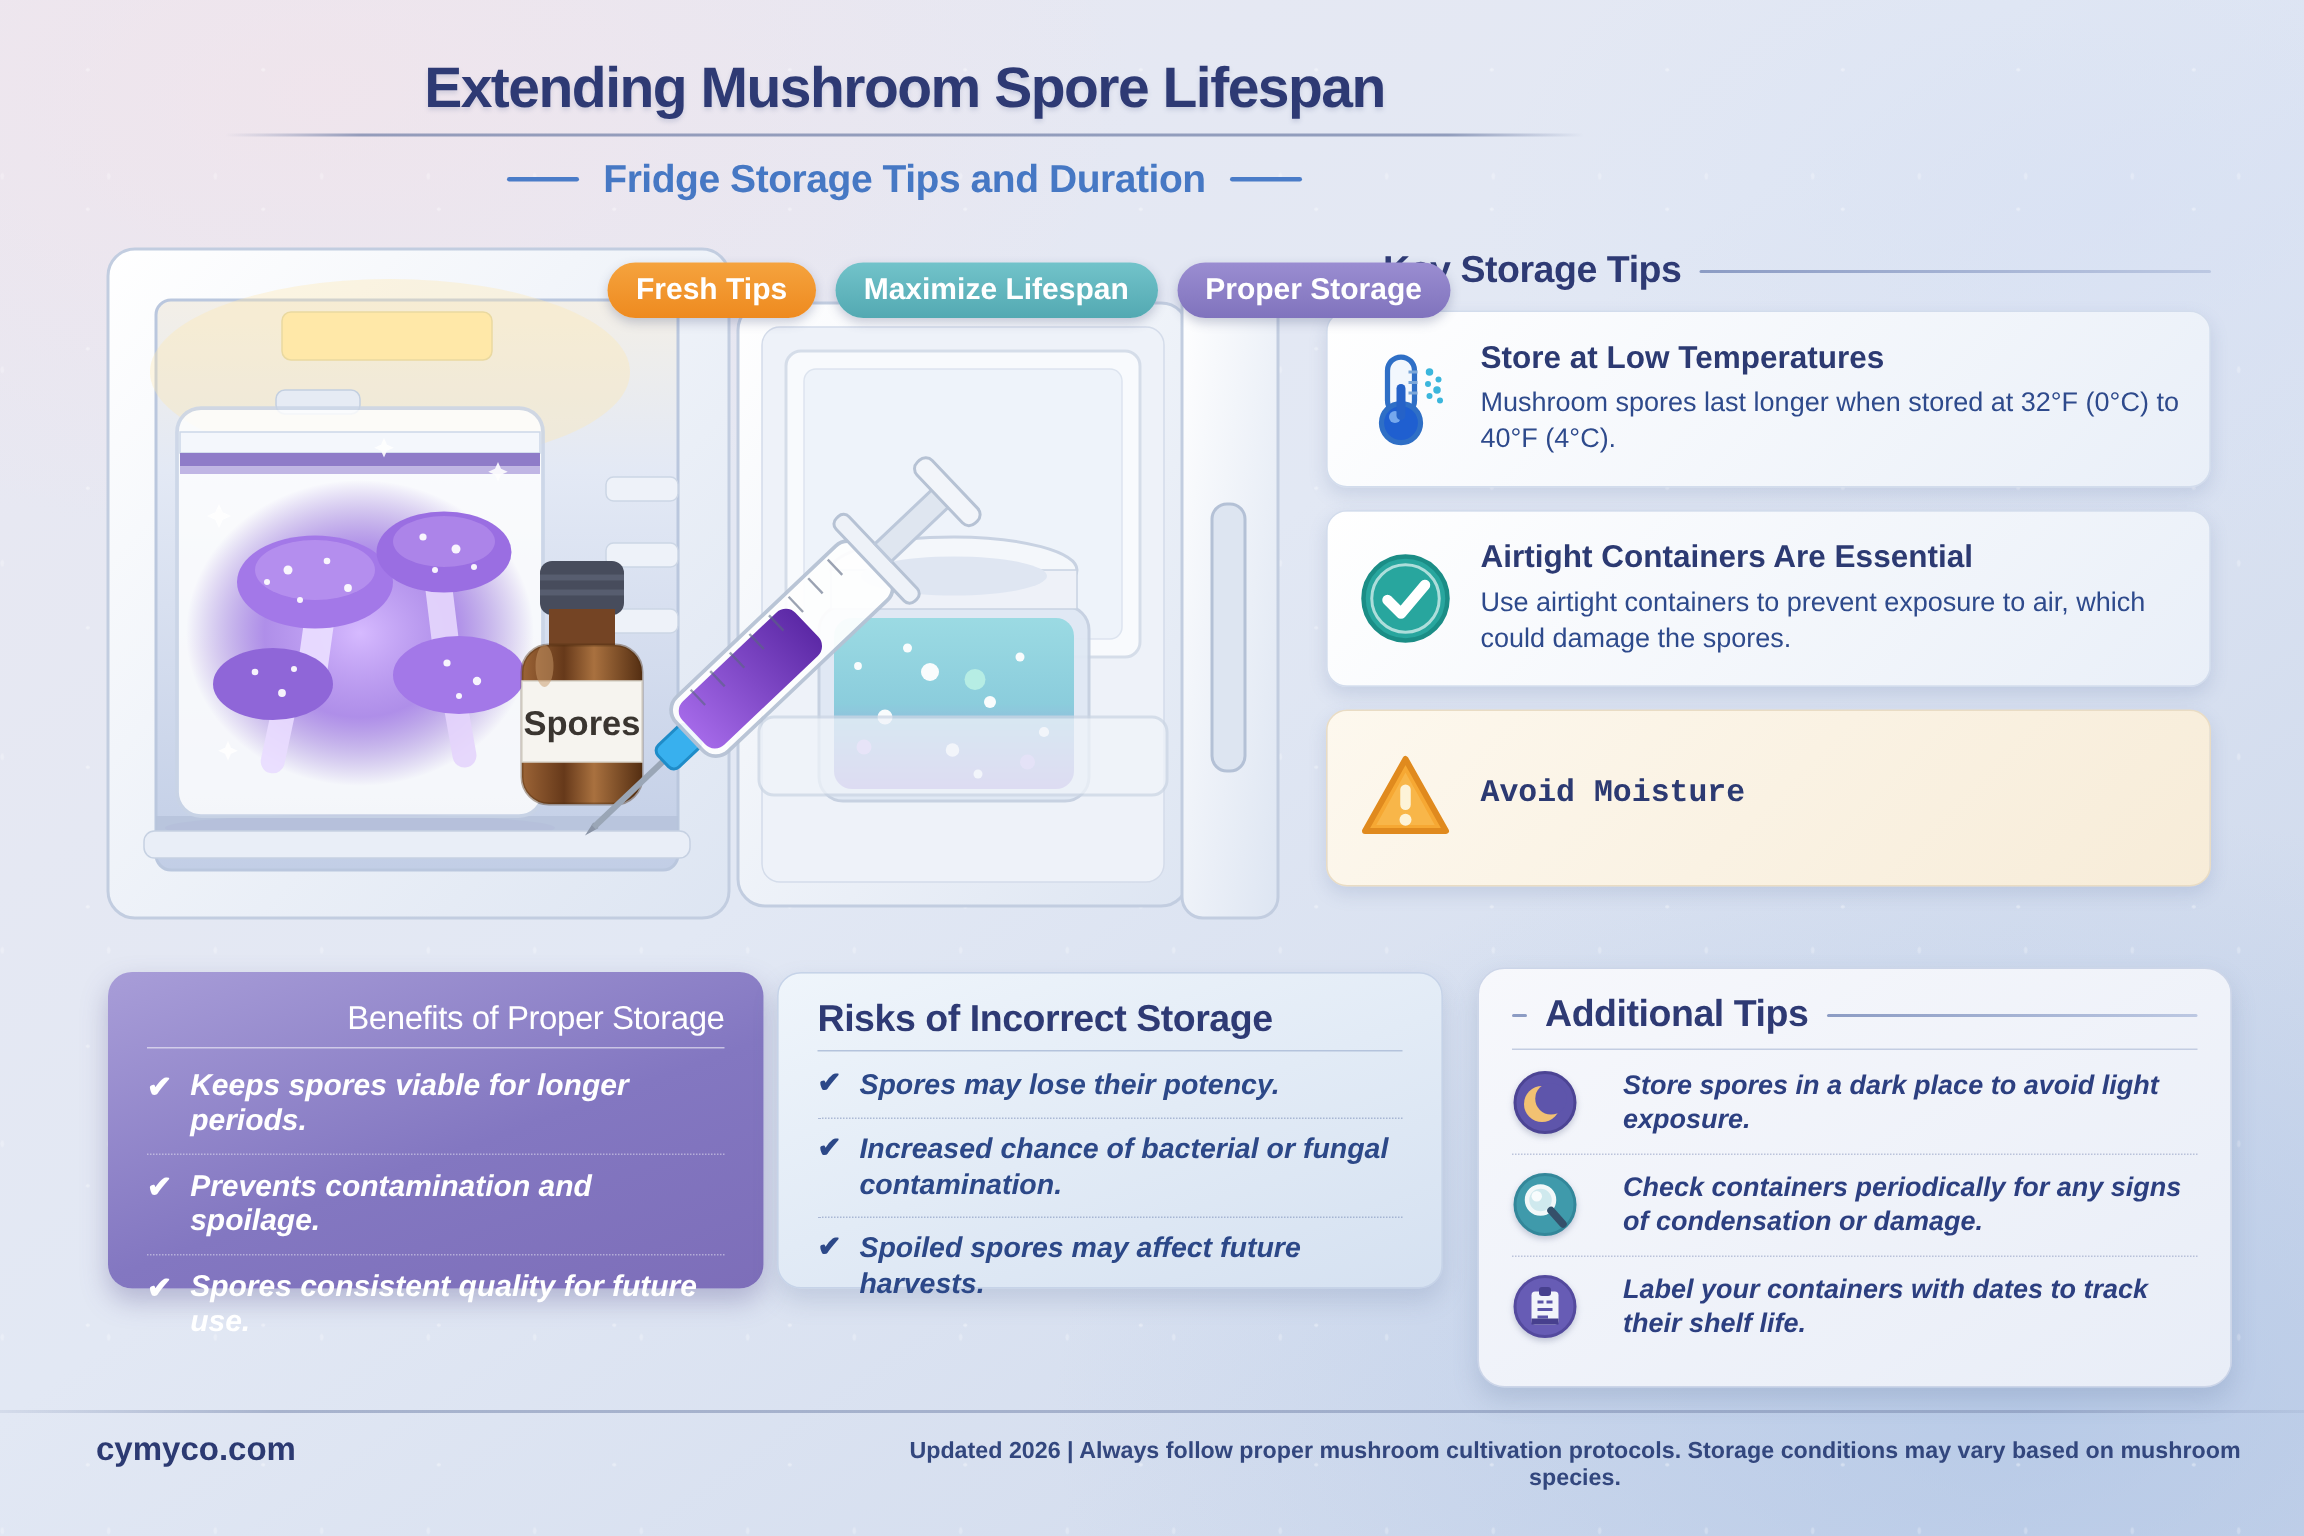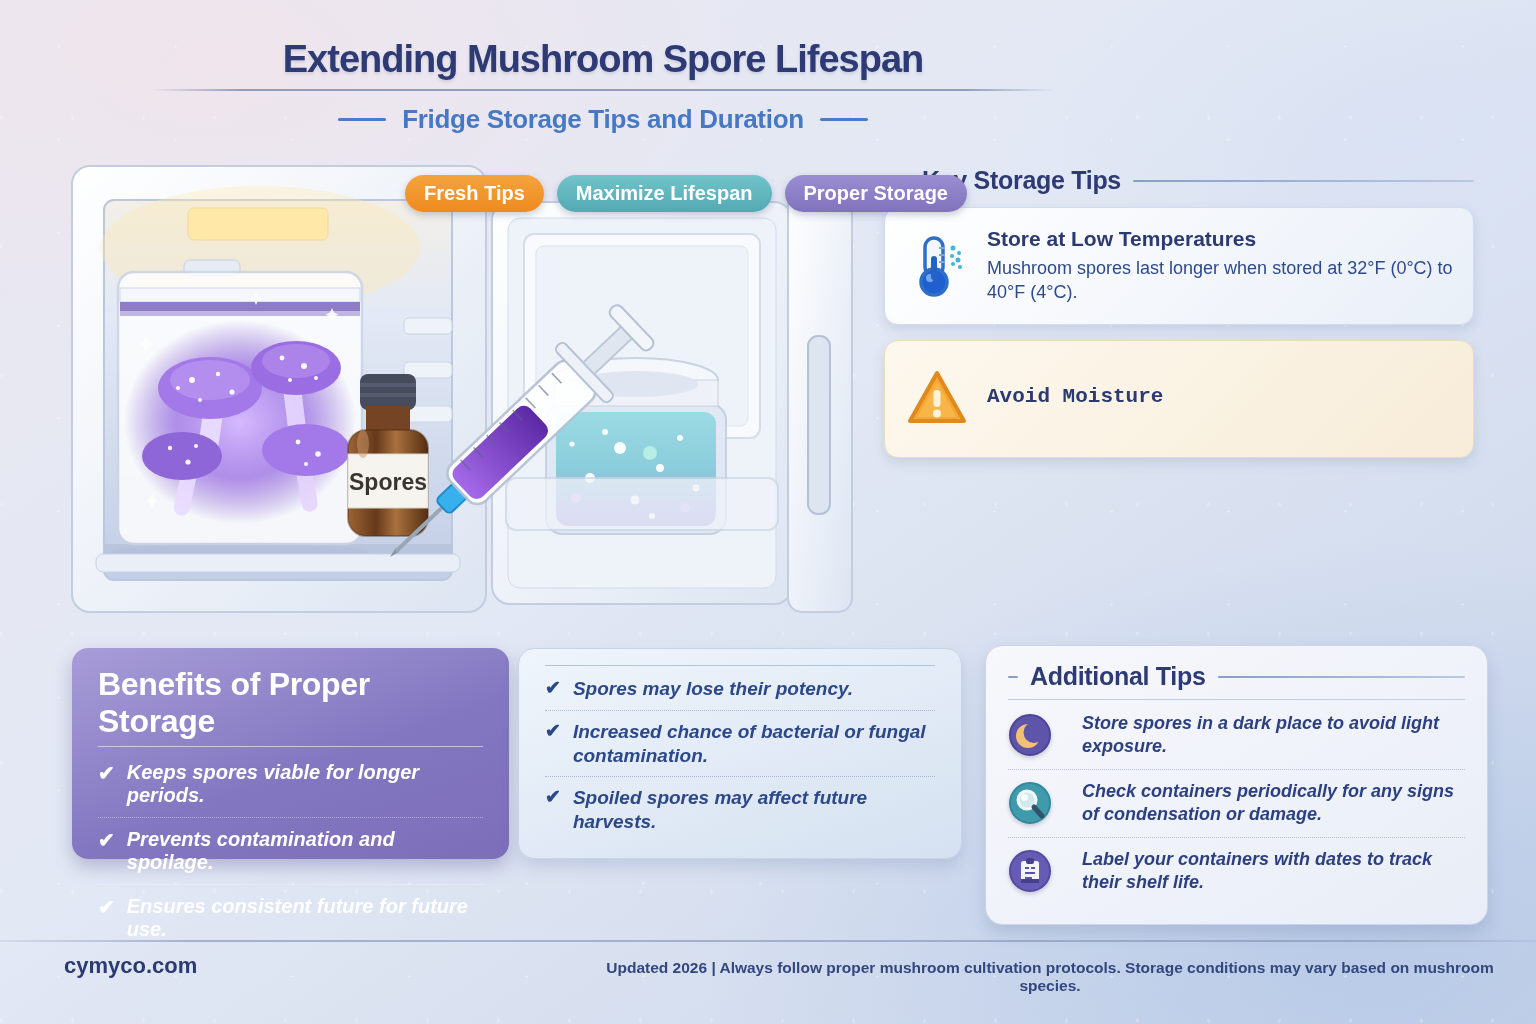--- a/index.html
+++ b/index.html
@@ -61,21 +61,21 @@
   .tip-icon { width:64px; height:64px; flex:0 0 64px; }
   .tip-icon svg { width:100%; height:100%; display:block; }
   .tip-text h3 { margin:0 0 6px; font-size:21px; font-weight:800; color:#2c3a72; }
   .tip-text p  { margin:0; font-size:18px; line-height:1.32; color:#2e4a8c; font-weight:500; }
 
   
   .benefits { position:absolute; left:72px; top:648px; width:437px; height:211px; z-index:4;
               border-radius:16px; padding:18px 26px 12px; color:#fff;
               background:linear-gradient(160deg,#a89dd8,#8377c1 55%,#7d6eb9);
               box-shadow:0 8px 18px rgba(95,90,150,.35); }
-  .benefits h2 { margin:0 0 6px; font-size:32px; font-weight:700; letter-spacing:-.3px; }
+  .benefits h2 { margin:0 0 6px; font-size:22px; font-weight:400; letter-spacing:-.3px;text-align:right; }
   .benefits .head-rule { height:1px; background:rgba(255,255,255,.55); margin-bottom:4px; }
   .blist .item { display:flex; gap:12px; align-items:flex-start; padding:10px 0;
                  font-size:20px; font-style:italic; font-weight:600; }
   .blist .item + .item { border-top:1.5px dotted rgba(255,255,255,.42); }
   .check { font-style:normal; line-height:1.2; }
 
   .risks { position:absolute; left:518px; top:648px; width:444px; height:211px; z-index:4;
            border-radius:16px; padding:16px 26px 10px; border:1px solid #c6d3e8;
            background:linear-gradient(160deg,#eff5fb,#d5e1f1);
            box-shadow:0 8px 16px rgba(100,120,160,.22); }
@@ -317,20 +317,33 @@
                 <circle cx="55" cy="33" r="2"></circle>
             </g>
           </svg>
         </span>
         <div class="tip-text">
           <h3>Store at Low Temperatures</h3>
           <p>Mushroom spores last longer when stored at 32°F (0°C) to 40°F (4°C).</p>
         </div>
       </div>
 
+      <div class="tip-card">
+        <span class="tip-icon">
+          <svg viewBox="0 0 64 64">
+            <circle cx="32" cy="32" r="28" fill="#28a69e" stroke="#1b8d86" stroke-width="3"></circle>
+            <circle cx="32" cy="32" r="22.5" fill="none" stroke="#e6f7f5" stroke-width="2" opacity="0.7"></circle>
+            <path d="M20 33 L29 42 L45 23" fill="none" stroke="#ffffff" stroke-width="7" stroke-linecap="round" stroke-linejoin="round"></path>
+          </svg>
+        </span>
+        <div class="tip-text">
+          <h3>Airtight Containers Are Essential</h3>
+          <p>Use airtight containers to prevent exposure to air, which could damage the spores.</p>
+        </div>
+      </div>
 
       <div class="tip-card warm">
         <span class="tip-icon">
           <svg viewBox="0 0 64 64">
             <path d="M32 6 L59 54 L5 54 Z" fill="#f6a833" stroke="#e08a1e" stroke-width="4" stroke-linejoin="round"></path>
             <path d="M32 15 L51.5 50 L12.5 50 Z" fill="#f9b94f" opacity="0.8"></path>
             <rect x="28.5" y="23" width="7" height="17" rx="3.5" fill="#fdf3d8"></rect>
             <circle cx="32" cy="46.5" r="4" fill="#fdf3d8"></circle>
           </svg>
         </span>
@@ -349,26 +362,27 @@
       <div class="item">
         <span class="check">✔</span>
         <span>Keeps spores viable for longer periods.</span>
       </div>
       <div class="item">
         <span class="check">✔</span>
         <span>Prevents contamination and spoilage.</span>
       </div>
       <div class="item">
         <span class="check">✔</span>
-        <span>Ensures consistent future for future use.</span>
+        <span>Spores consistent quality for future use.</span>
       </div>
     </div>
   </section>
 
   <section class="risks">
+    <h2>Risks of Incorrect Storage</h2>
     <div class="head-rule"></div>
     <div class="rlist">
       <div class="item">
         <span class="check">✔</span>
         <span>Spores may lose their potency.</span>
       </div>
       <div class="item">
         <span class="check">✔</span>
         <span>Increased chance of bacterial or fungal contamination.</span>
       </div>

